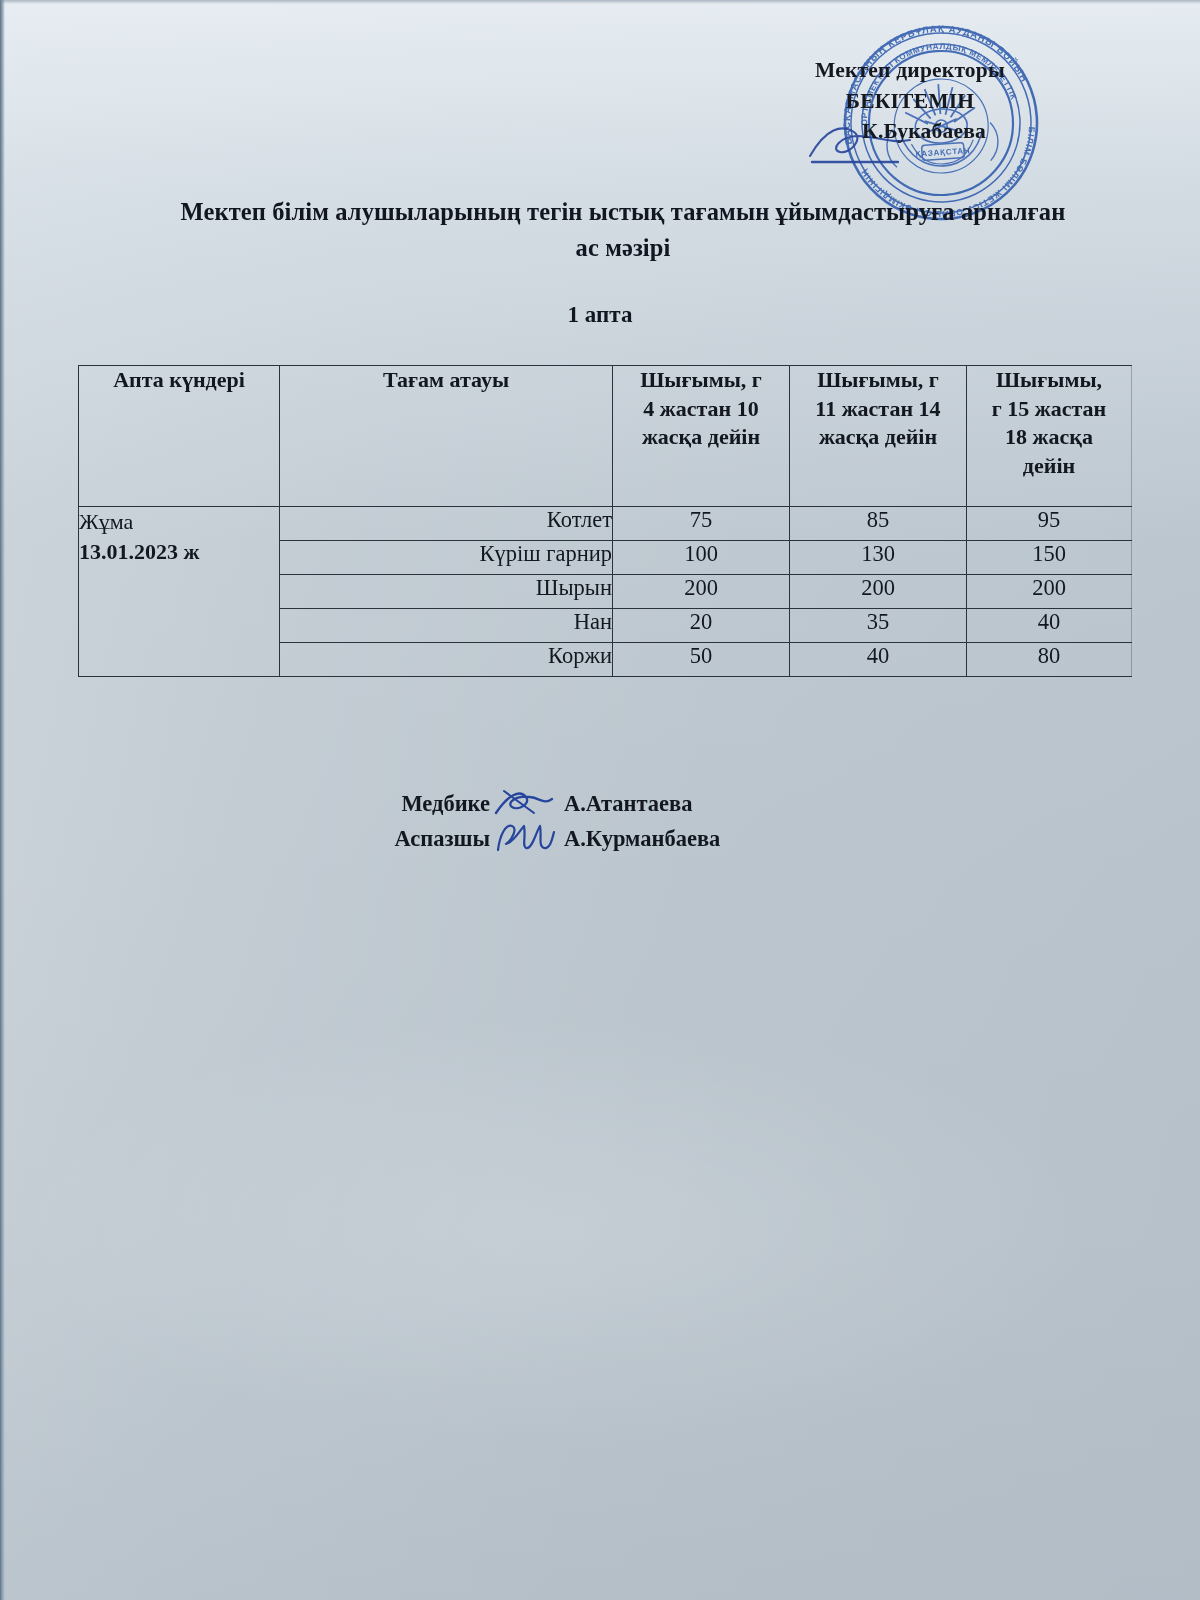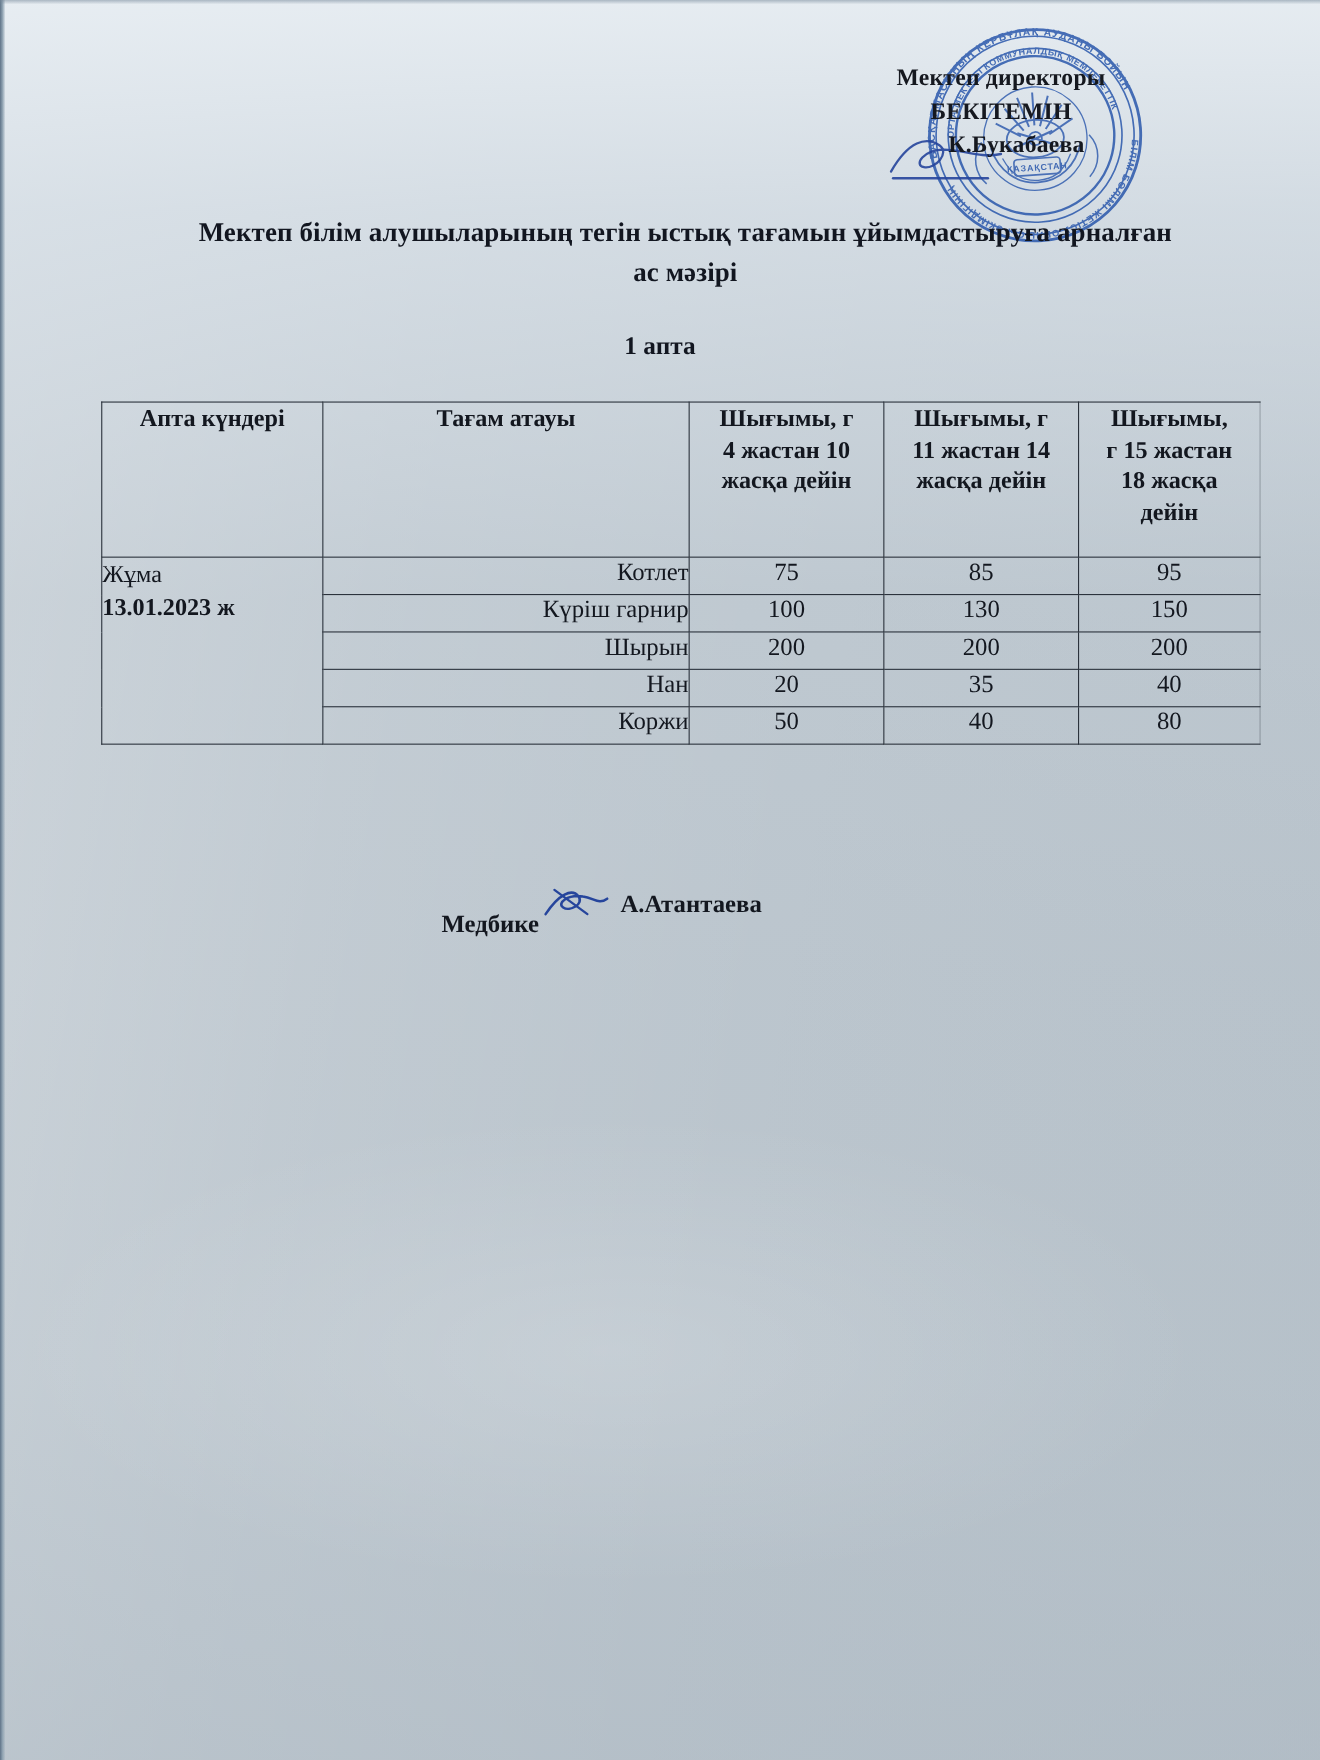--- a/index.html
+++ b/index.html
@@ -123,21 +123,20 @@
 
   
   #menu-table {
     position: absolute;
     left: 78px;
     top: 365px;
     width: 1048px;
     border-collapse: collapse;
     table-layout: fixed;
     color: #13171f;
-    margin-left: 14px;
   }
   #menu-table td, #menu-table th {
     border: 1.6px solid #2b323c;
     padding: 0;
     vertical-align: top;
   }
   
   #menu-table .col-last {
     border-right: 1.2px solid rgba(43,50,60,0.30);
   }
@@ -189,21 +188,21 @@
     font-size: 22.5px;
     color: #13171f;
     line-height: 1.55;
   }
   .sig-row {
     display: flex;
     align-items: center;
     justify-content: flex-start;
     white-space: nowrap;
   }
-  .sig-role { width: 160px; text-align: right; margin-top: 36px; }
+  .sig-role { width: 160px; text-align: right; }
   .sig-mark {
     width: 68px;
     height: 34px;
     position: relative;
     flex: 0 0 68px;
   }
   .sig-mark svg { position: absolute; left: 0; top: -4px; }
   .sig-name { padding-left: 6px; }
 </style>
 </head>
@@ -338,15 +337,26 @@
     <span class="sig-role">Медбике</span>
     <span class="sig-mark">
       <svg width="68" height="40" viewBox="0 0 68 40">
         <path d="M6 30 C 18 12, 30 6, 36 14 C 41 21, 28 28, 22 24 C 16 20, 26 12, 40 14
                  C 50 15, 54 22, 62 16" fill="none" stroke="#26459c" stroke-width="2.3" stroke-linecap="round"></path>
         <path d="M14 8 L 44 30" fill="none" stroke="#26459c" stroke-width="2.1" stroke-linecap="round"></path>
       </svg>
     </span>
     <span class="sig-name">А.Атантаева</span>
   </div>
+  <div class="sig-row">
+    <span class="sig-role">Аспазшы</span>
+    <span class="sig-mark">
+      <svg width="68" height="40" viewBox="0 0 68 40">
+        <path d="M8 32 C 10 16, 16 6, 22 8 C 28 10, 22 22, 16 26 C 24 24, 30 12, 34 8
+                 C 36 18, 32 28, 36 30 C 42 32, 46 14, 50 8 C 52 18, 48 28, 54 30
+                 C 60 31, 62 22, 64 14" fill="none" stroke="#26459c" stroke-width="2.2" stroke-linecap="round" stroke-linejoin="round"></path>
+      </svg>
+    </span>
+    <span class="sig-name">А.Курманбаева</span>
+  </div>
 </div>
 
 <div id="sheen"></div>
 
 </body></html>

